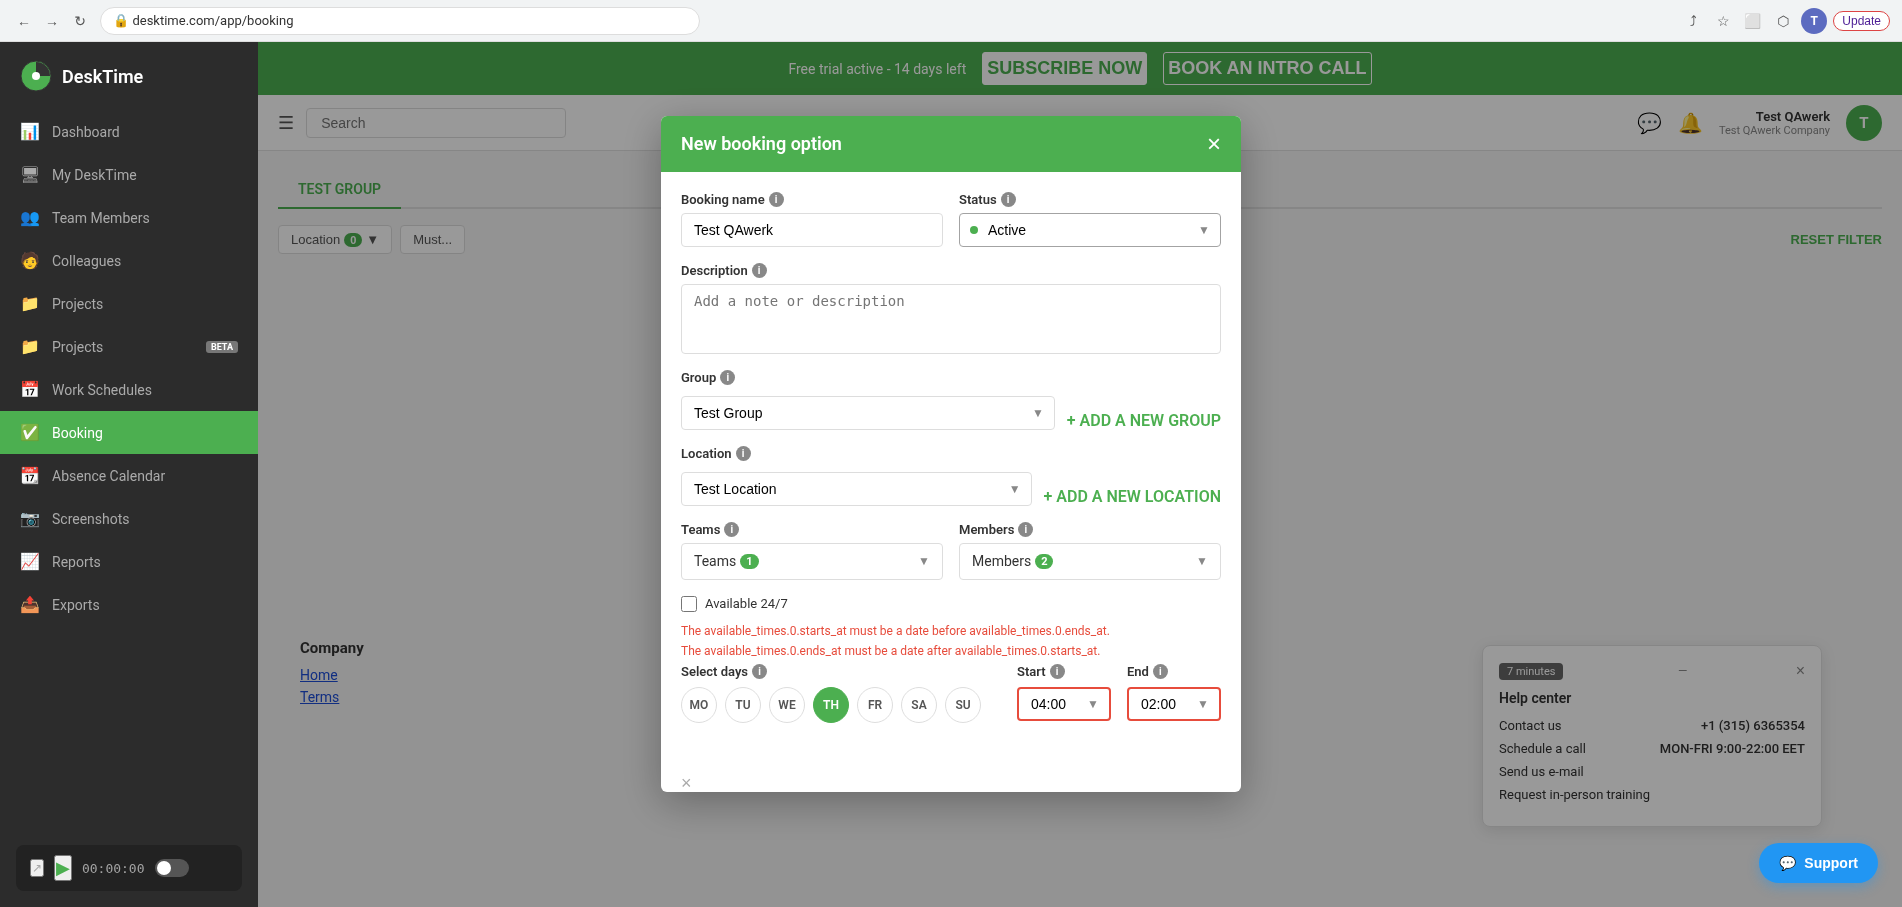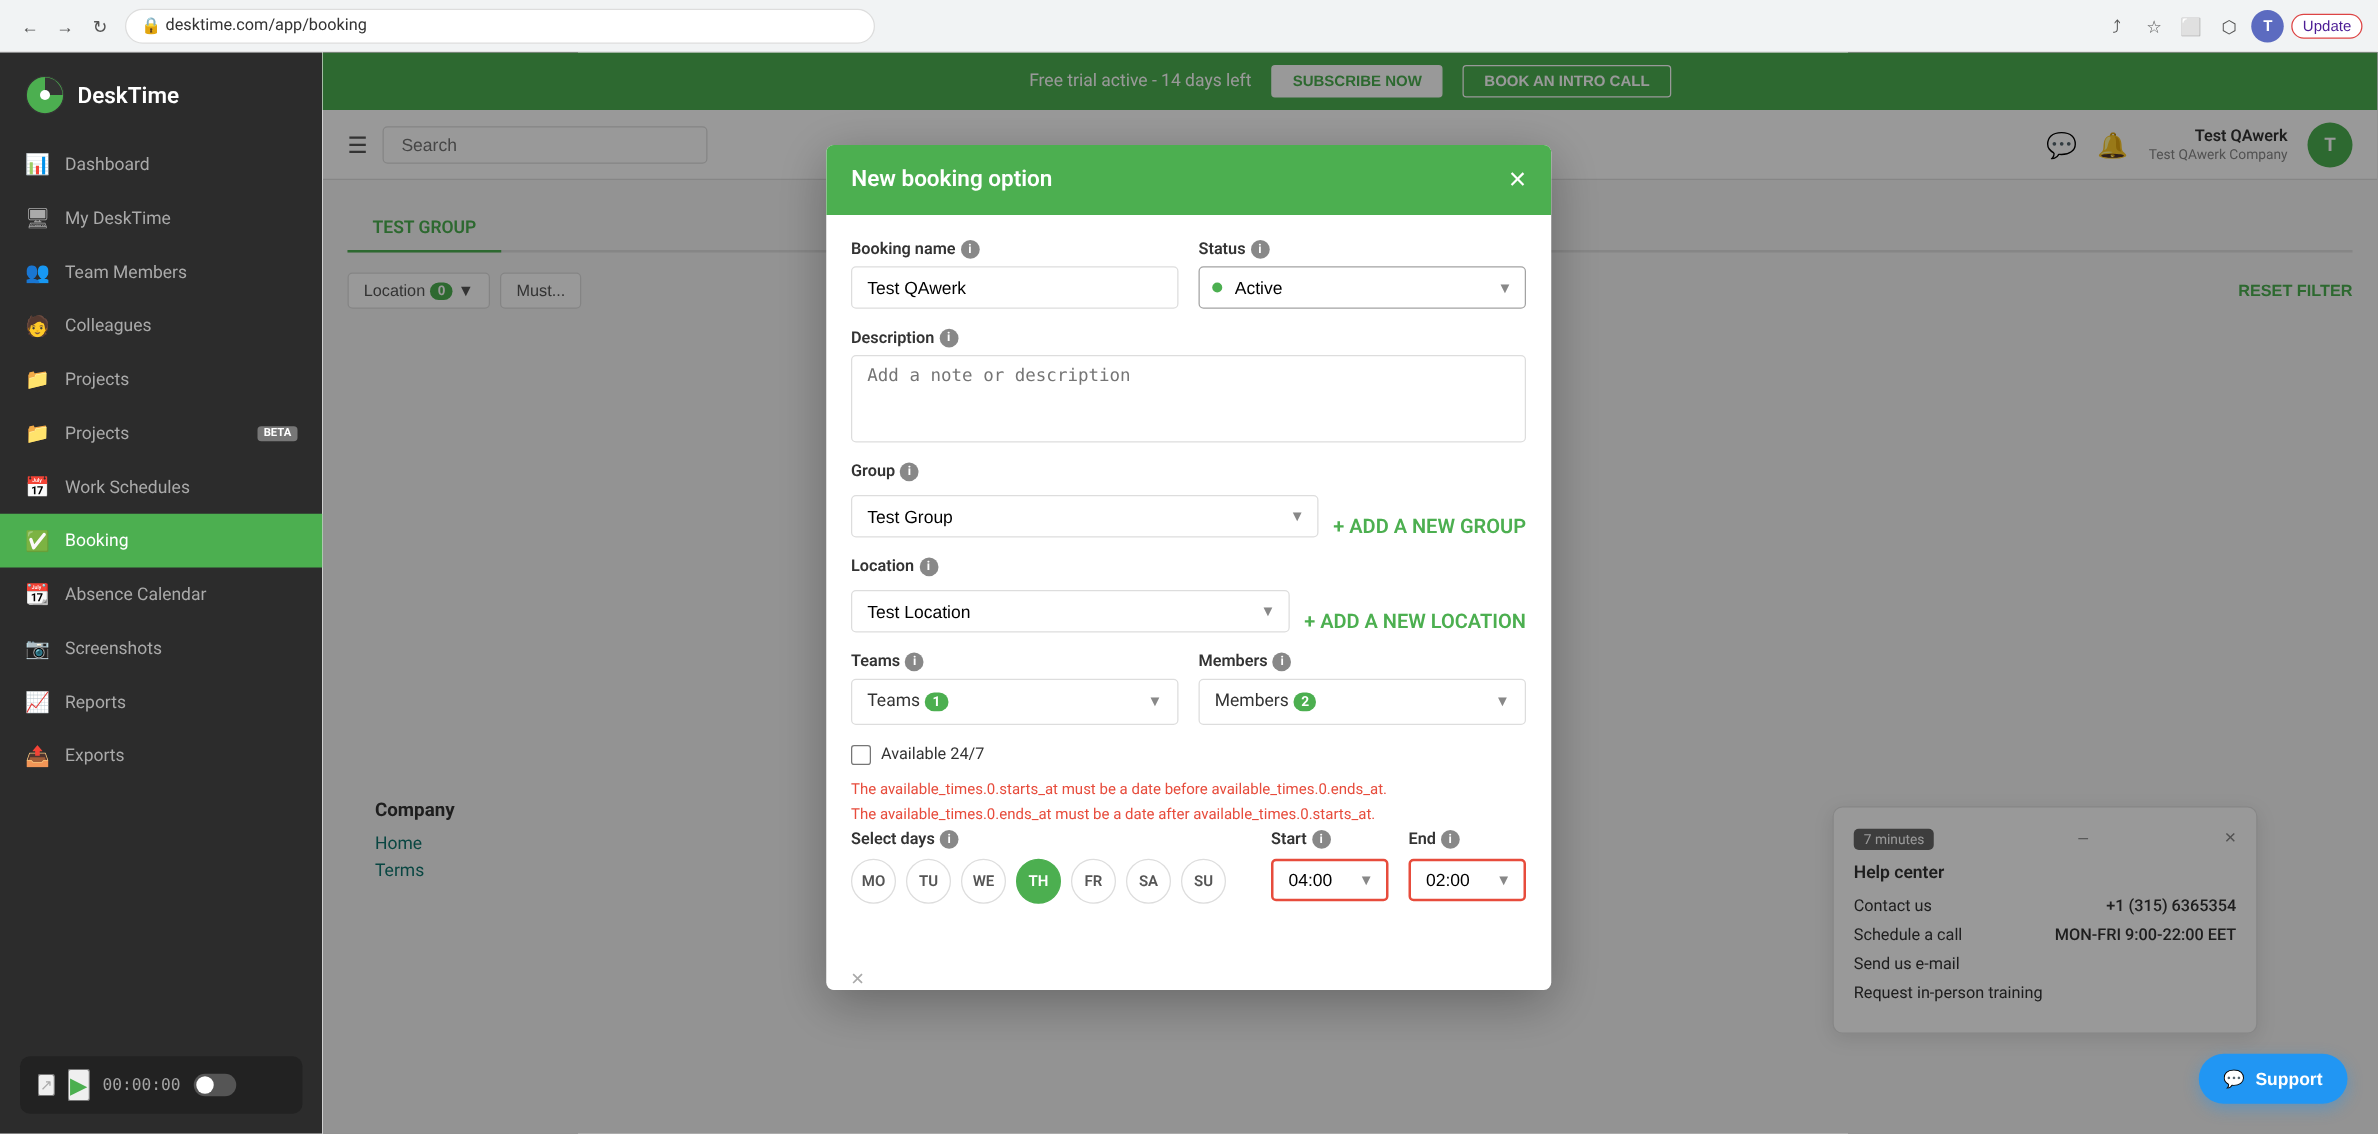--- a/index.html
+++ b/index.html
@@ -92,21 +92,21 @@
     
     .top-banner {
       background: #4caf50;
       padding: 10px 20px;
       display: flex; align-items: center; justify-content: center; gap: 16px;
       color: white; font-size: 14px;
       flex-shrink: 0;
     }
     .banner-btn {
       border: 1px solid white; background: transparent; color: white;
-      padding: 5px 16px; border-radius: 3px; font-size: 12px; font-weight: 600; cursor: pointer;
+      padding: 5px 4px; border-radius: 3px; font-size: 18px; font-weight: 600; cursor: pointer;
     }
     .banner-btn.filled { background: white; color: #4caf50; }
 
     
     .header {
       background: white;
       padding: 0 20px;
       height: 56px;
       display: flex; align-items: center; gap: 12px;
       border-bottom: 1px solid #e0e0e0;
@@ -287,21 +287,21 @@
     }
     .add-booking-cta {
       background: #4caf50; color: white;
       padding: 10px 20px; border-radius: 4px;
       font-size: 14px; font-weight: 600; cursor: pointer;
       display: inline-block; margin-bottom: 12px;
     }
 
     
     .help-widget {
-      position: fixed; bottom: 80px; right: 96px;
+      position: fixed; bottom: 80px; right: 80px;
       background: white; border: 1px solid #e0e0e0;
       border-radius: 8px; padding: 16px;
       width: 340px; box-shadow: 0 4px 16px rgba(0,0,0,0.1);
       z-index: 50;
     }
     .help-title { font-size: 14px; font-weight: 600; color: #333; margin-bottom: 12px; }
     .help-row { display: flex; justify-content: space-between; margin-bottom: 8px; font-size: 13px; color: #333; }
     .help-value { color: #333; font-weight: 500; }
     .help-widget-header { display: flex; justify-content: space-between; align-items: center; margin-bottom: 10px; }
     .help-badge { background: #666; color: white; font-size: 11px; padding: 2px 8px; border-radius: 4px; }
@@ -314,21 +314,21 @@
       border: none; border-radius: 24px;
       padding: 12px 20px; font-size: 14px; font-weight: 600;
       cursor: pointer; display: flex; align-items: center; gap: 8px;
       box-shadow: 0 4px 12px rgba(33,150,243,0.4);
       z-index: 300;
     }
 
     
     .company-section { background: white; padding: 16px 20px; margin-top: 8px; }
     .company-title { font-size: 15px; font-weight: 700; color: #333; margin-bottom: 10px; }
-    .company-link { font-size: 14px; color: #0f766e; margin-bottom: 6px; cursor: pointer; }
+    .company-link { font-size: 14px; color: #1d4ed8; margin-bottom: 6px; cursor: pointer; text-decoration: underline; }
   </style>
 </head>
 <body>
 
 <div class="browser-chrome">
   <div class="browser-nav-buttons">
     <button class="nav-btn">←</button>
     <button class="nav-btn">→</button>
     <button class="nav-btn">↻</button>
   </div>

